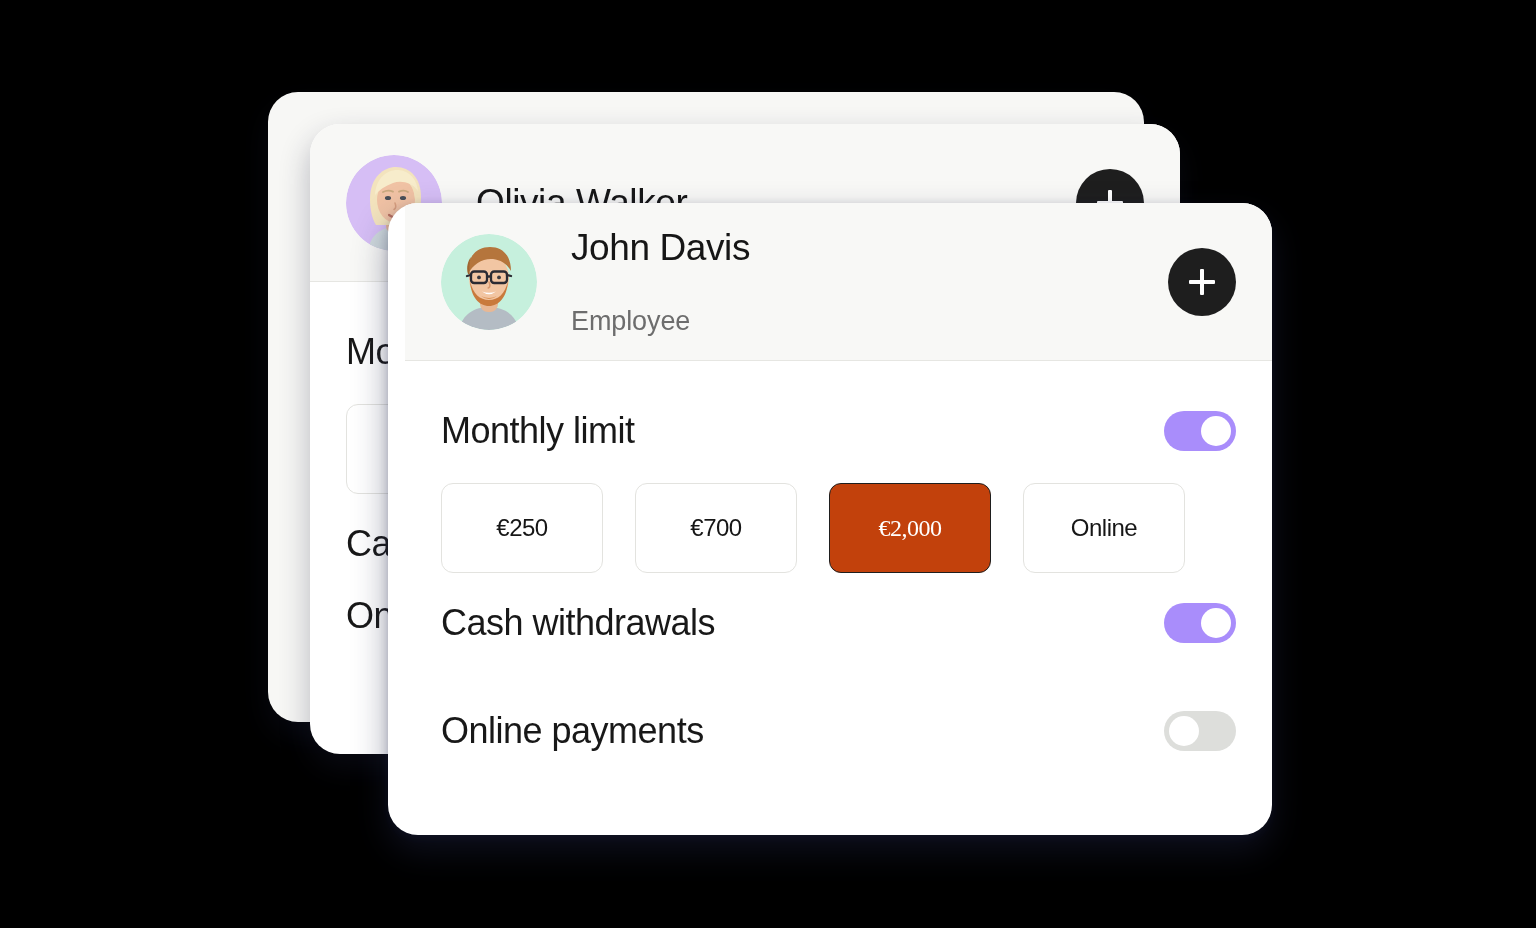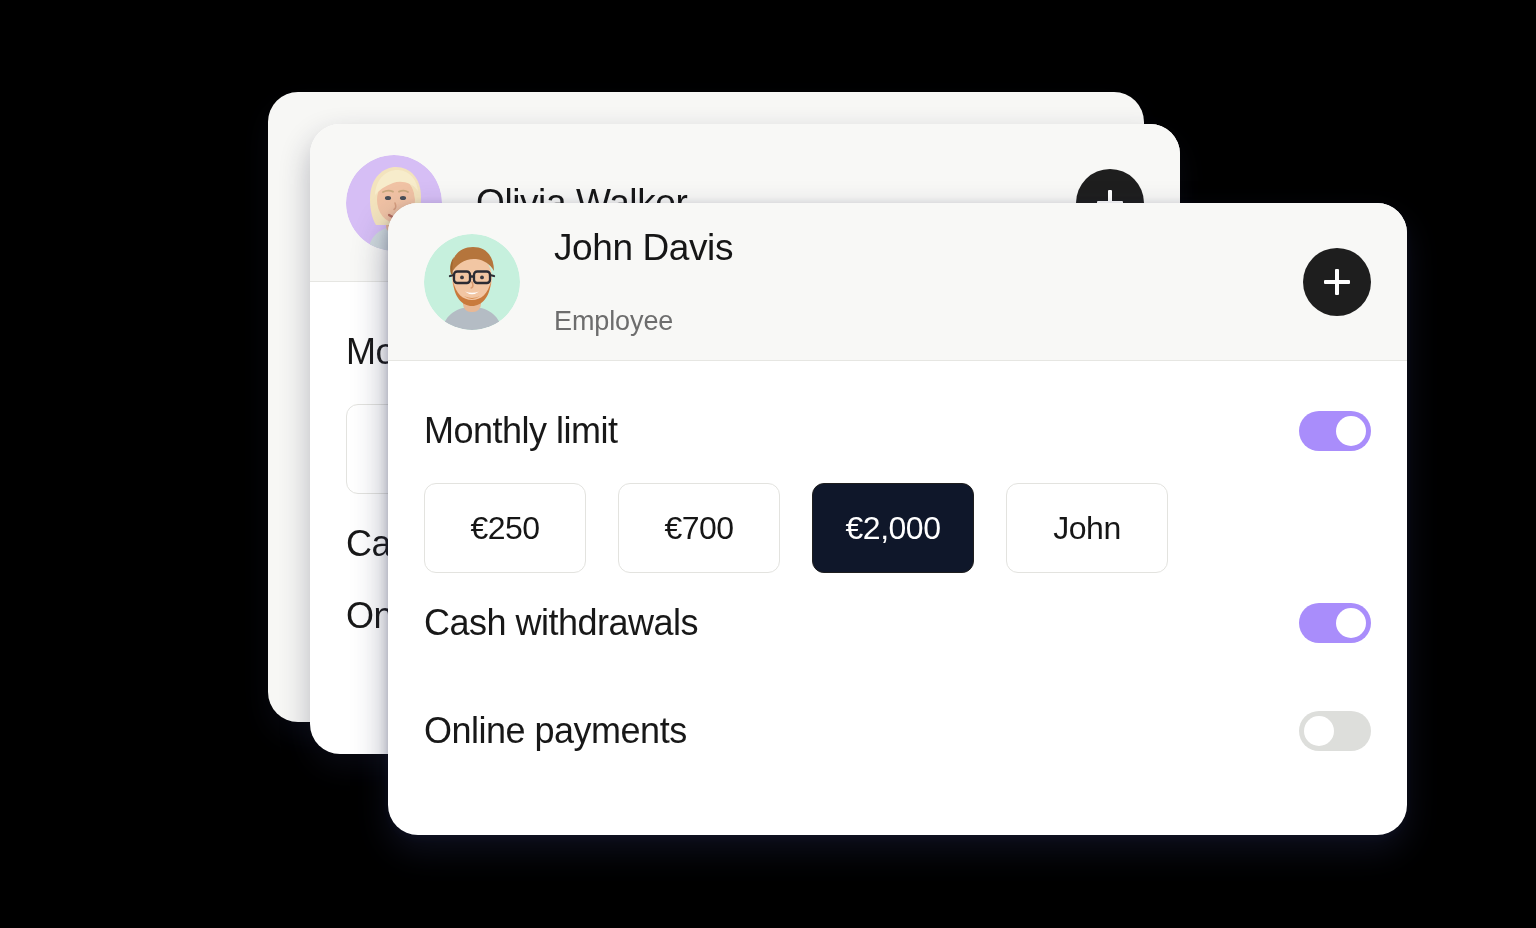--- a/index.html
+++ b/index.html
@@ -43,24 +43,25 @@
     left: 310px;
     top: 124px;
     width: 870px;
     height: 630px;
     box-shadow: 0 14px 30px rgba(30, 34, 60, 0.30);
   }
 
   .card-front {
     left: 388px;
     top: 203px;
-    width: 1019px;
+    width: 884px;
     height: 632px;
     box-shadow: 0 16px 34px rgba(34, 38, 72, 0.42),
                 0 3px 10px rgba(34, 38, 72, 0.22);
+    padding-left: 17px;
   }
 
   
   .card-header {
     display: flex;
     align-items: center;
     background: #f8f8f6;
     border-bottom: 1px solid #e6e6e2;
     padding: 0 36px;
     height: 158px;
@@ -184,33 +185,34 @@
 
   .amount-chip {
     height: 90px;
     min-width: 162px;
     padding: 0 26px;
     border-radius: 12px;
     border: 1px solid #e3e3df;
     background: #ffffff;
     color: #161616;
     font-family: "Liberation Sans", sans-serif;
-    font-size: 32px;
+    font-size: 24px;
     letter-spacing: -0.5px;
     display: flex;
     align-items: center;
     justify-content: center;
     cursor: pointer;
     white-space: nowrap;
   }
 
   .amount-chip.selected {
-    background: #0f172a;
+    background: #c2410c;
     border-color: #1e1e1e;
     color: #ffffff;
+    font-family: Liberation Serif, serif;
   }
 
   
   .ghost-body { padding: 34px 36px 0 36px; }
   .ghost-row {
     display: flex;
     align-items: center;
     height: 72px;
   }
   .ghost-input {
@@ -353,21 +355,21 @@
         <span class="setting-label">Monthly limit</span>
         <button class="toggle on">
           <span class="knob"></span>
         </button>
       </div>
 
       <div class="amount-row">
         <button class="amount-chip">€250</button>
         <button class="amount-chip">€700</button>
         <button class="amount-chip selected">€2,000</button>
-        <button class="amount-chip">John</button>
+        <button class="amount-chip">Online</button>
       </div>
 
       <div class="setting-row">
         <span class="setting-label">Cash withdrawals</span>
         <button class="toggle on">
           <span class="knob"></span>
         </button>
       </div>
 
       <div class="setting-row" style="margin-top:36px;">

